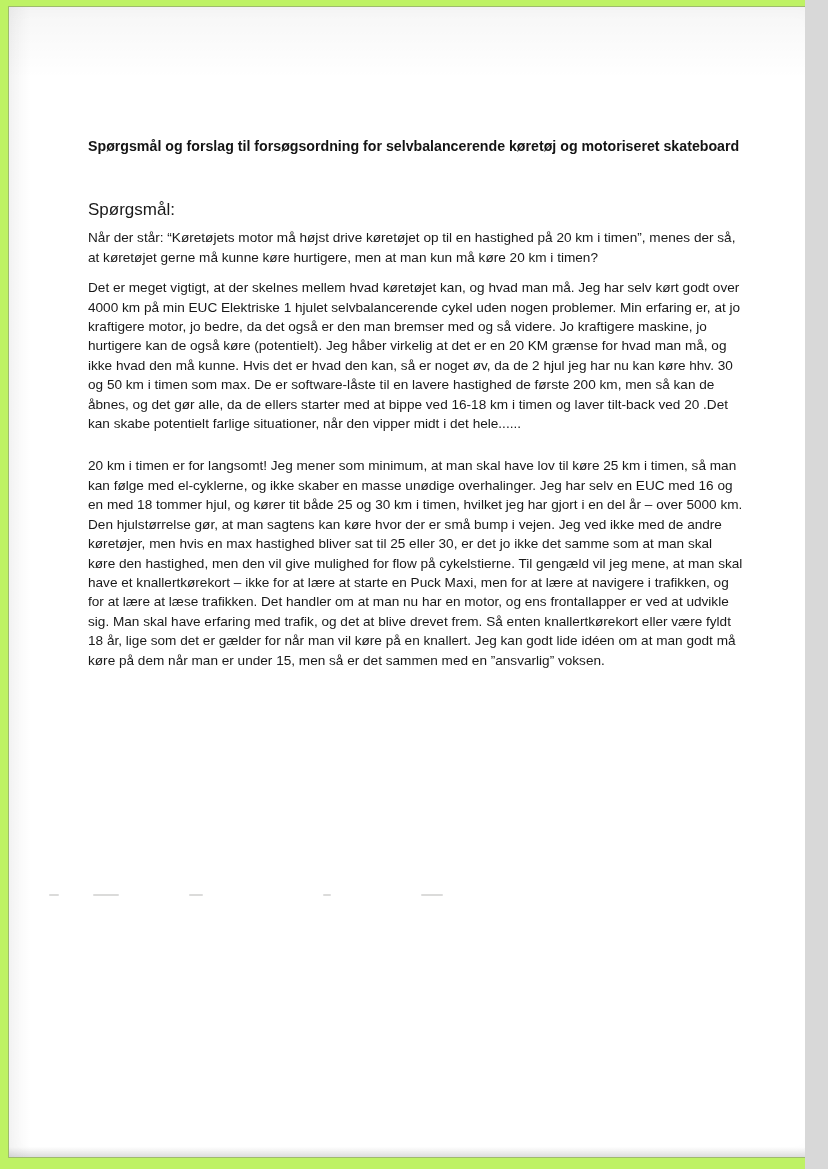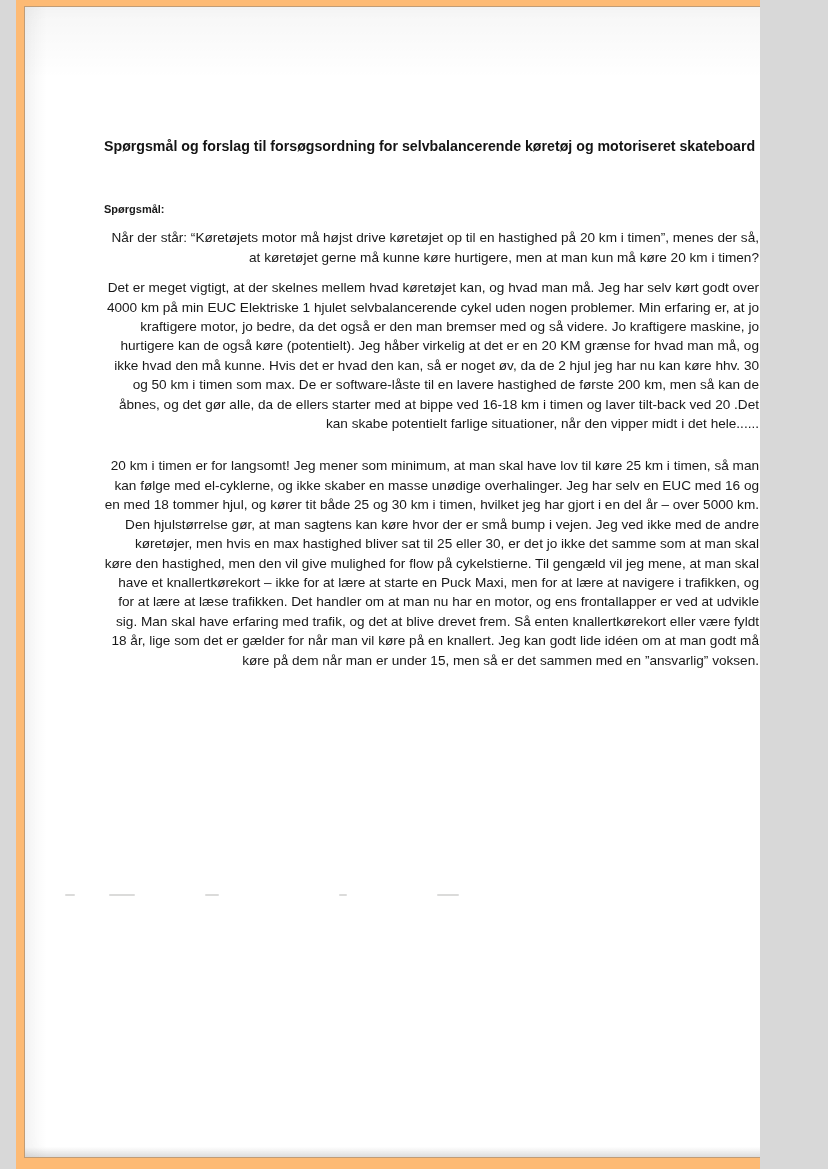--- a/index.html
+++ b/index.html
@@ -3,25 +3,24 @@
 <meta charset="utf-8">
 <style>
   html, body {
     margin: 0;
     padding: 0;
     background: #d8d8d8;
     font-family: "Liberation Sans", sans-serif;
   }
   .scan-canvas {
     position: relative;
-    width: 744px;
+    width: 805px;
     height: 1169px;
-    background: #fdba74;
+    background: #bef264;
     overflow: hidden;
-    margin-left: 16px;
   }
   
   .page {
     position: absolute;
     left: 9px;
     top: 7px;
     width: 806px;
     height: 1150px;
     background: #ffffff;
     box-shadow:
@@ -84,28 +83,28 @@
     line-height: 19.4px;
   }
   .doc-title {
     font-size: 14.2px;
     font-weight: bold;
     margin: 0 0 44px 0;
     line-height: 19px;
     color: #141414;
   }
   .section-heading {
-    font-size: 11px;
-    font-weight: bold;
+    font-size: 17px;
+    font-weight: normal;
     margin: 0 0 9px 0;
     color: #191919;
   }
   .para {
     margin: 0 0 11px 0;
-    text-align: right;
+    text-align: left;
   }
   .section-gap { height: 12px; }
 </style>
 </head>
 <body>
 
 <div class="scan-canvas">
   <div class="page">
     <div class="artifact-top"></div>
     <div class="artifact-left"></div>

